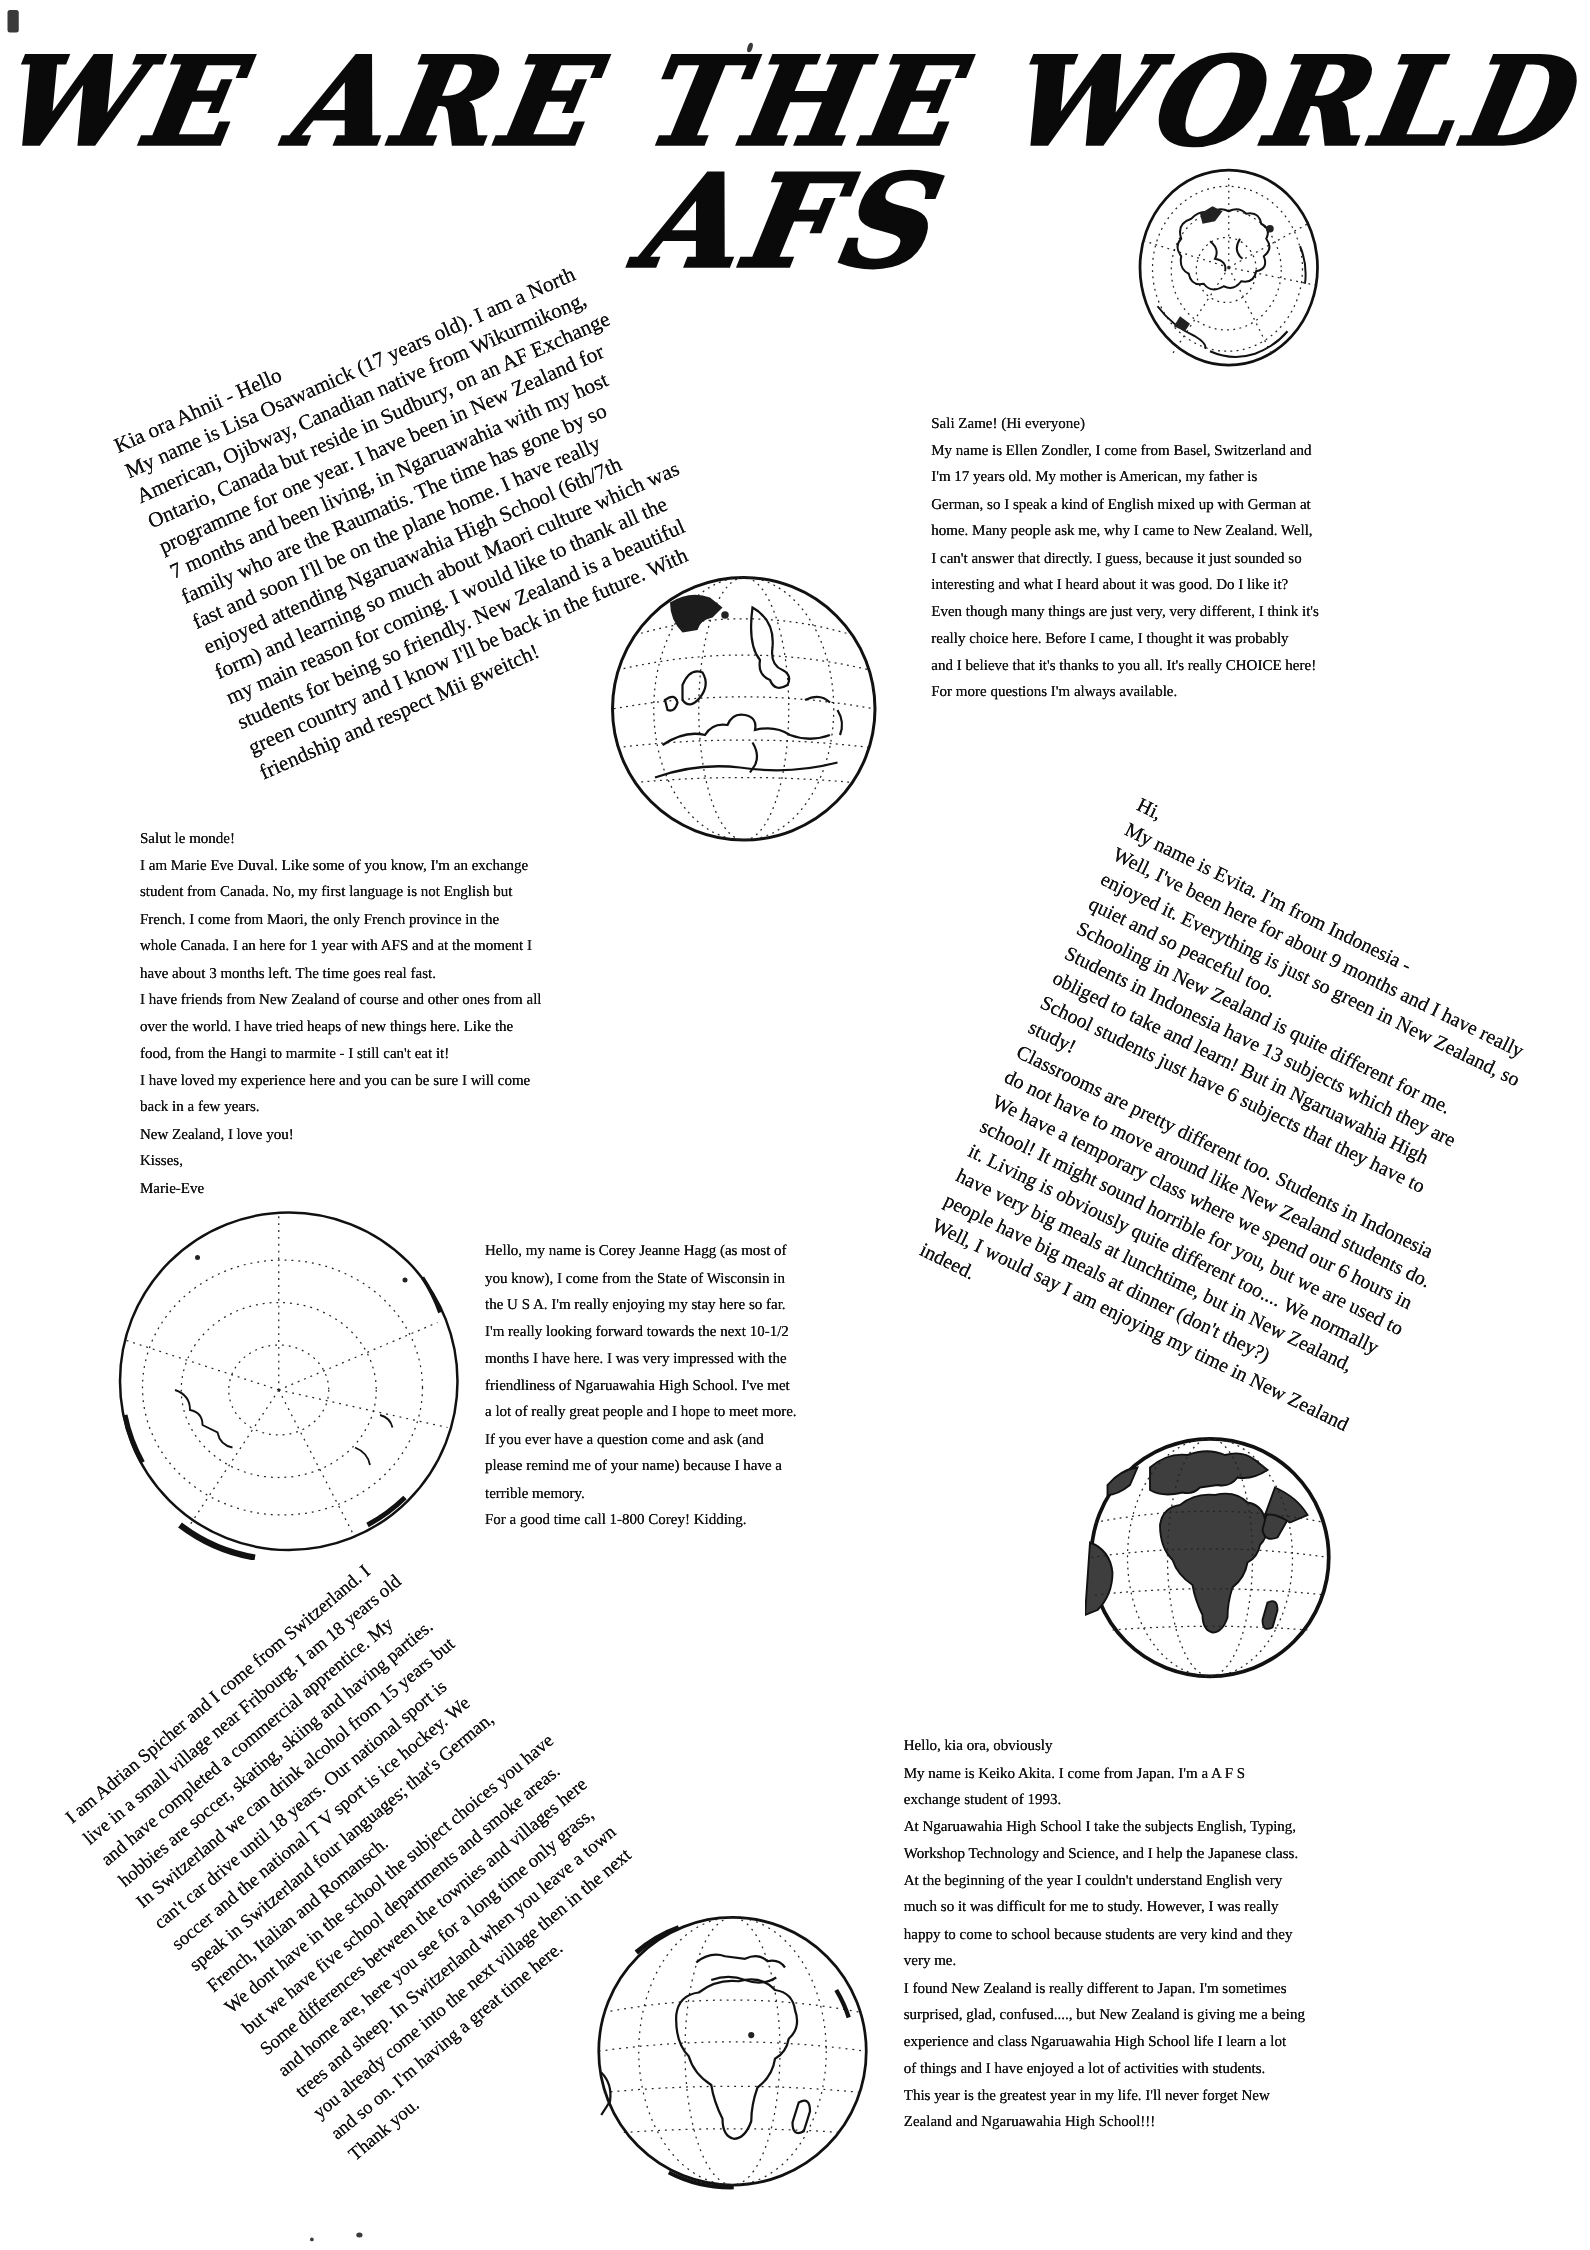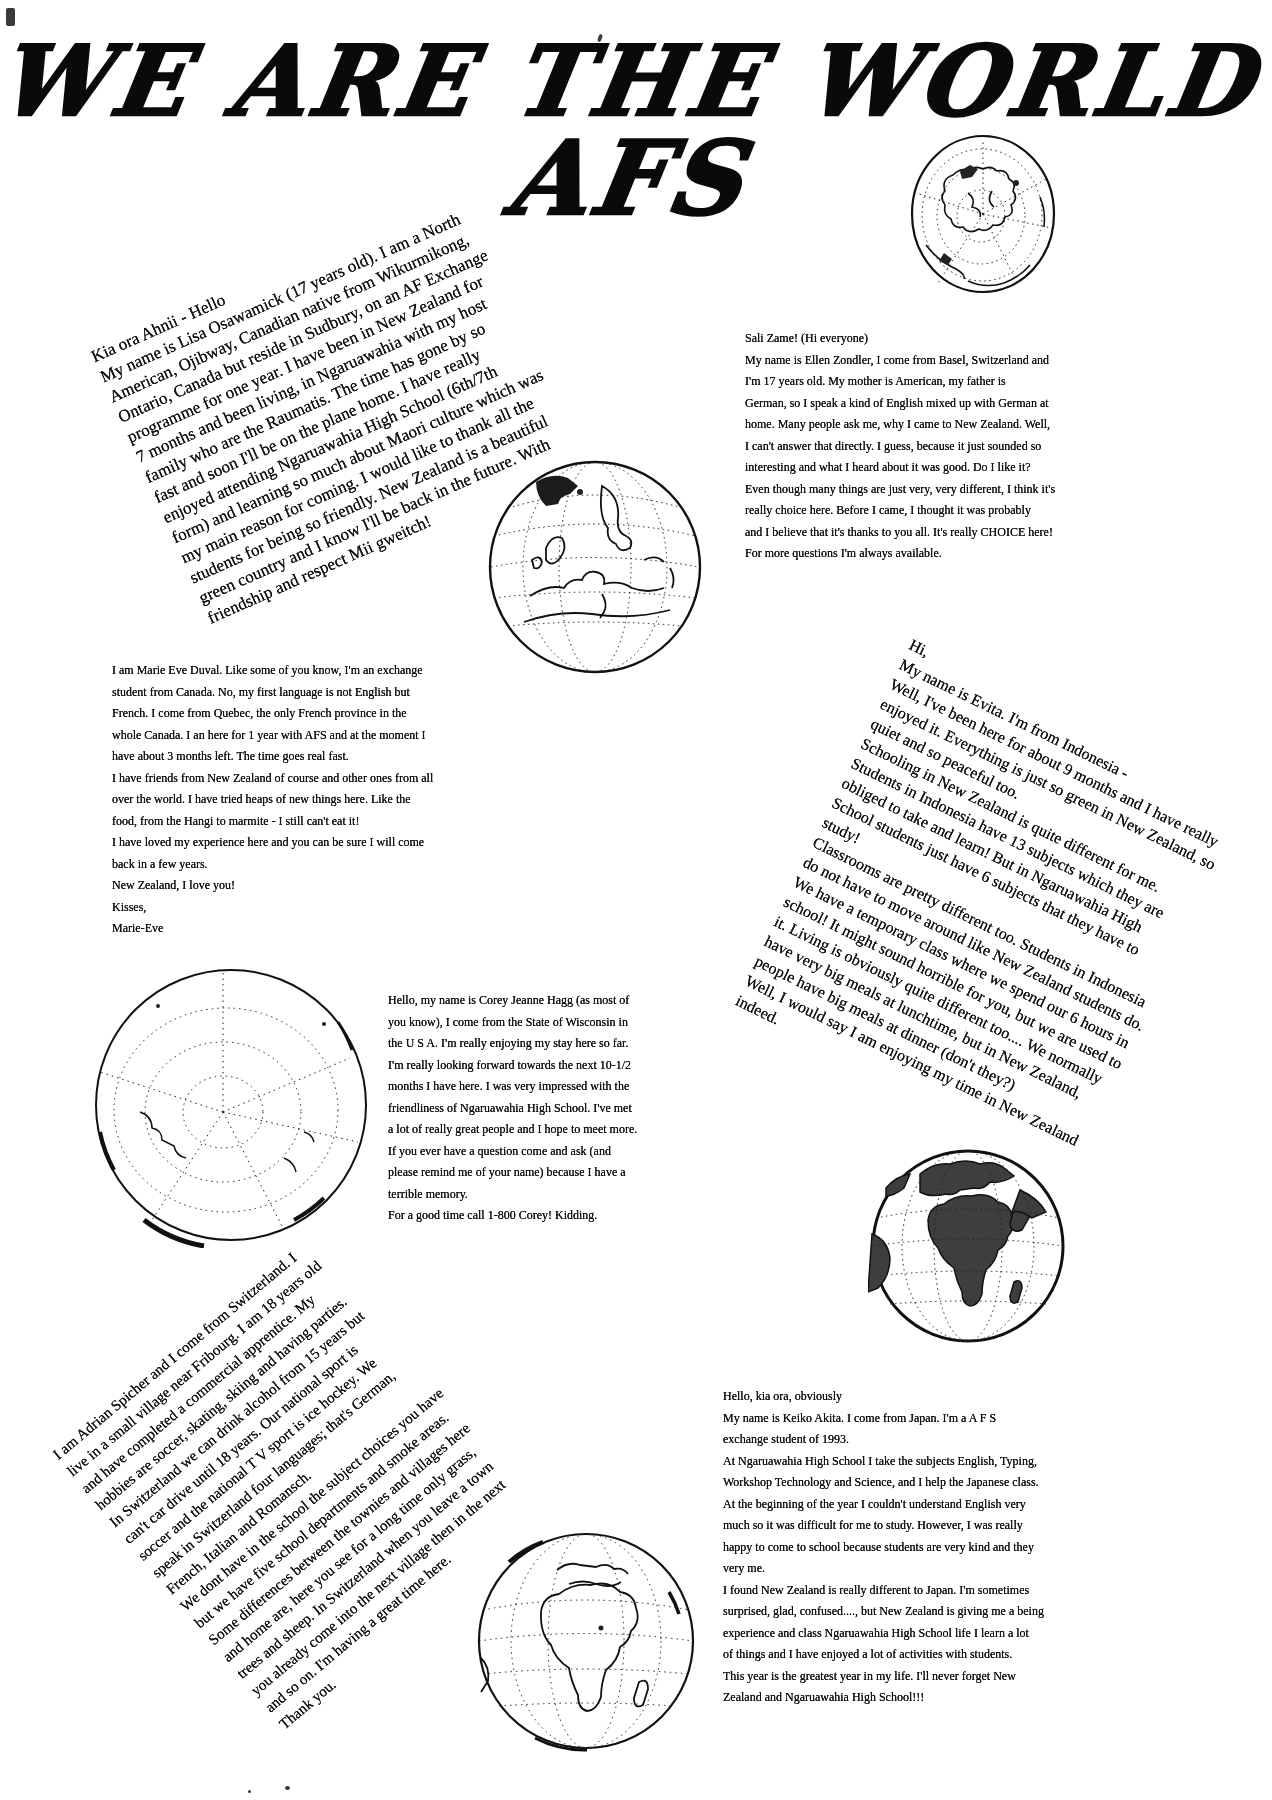--- a/index.html
+++ b/index.html
@@ -186,23 +186,24 @@
       <div class="tline">German, so I speak a kind of English mixed up with German at</div>
       <div class="tline">home.  Many people ask me, why I came to New Zealand.  Well,</div>
       <div class="tline">I can't answer that directly.  I guess, because it just sounded so</div>
       <div class="tline">interesting and what I heard about it was good.  Do I like it?</div>
       <div class="tline">Even though many things are just very, very different, I think it's</div>
       <div class="tline">really choice here.  Before I came, I thought it was probably</div>
       <div class="tline">and I believe that it's thanks to you all. It's really CHOICE here!</div>
       <div class="tline">For more questions I'm always available.</div>
     </div>
   <div class="story marie">
+      <div class="tline">Salut le monde!</div>
       <div class="tline">I am Marie Eve Duval.  Like some of you know, I'm an exchange</div>
       <div class="tline">student from Canada.  No, my first language is not English but</div>
-      <div class="tline">French.  I come from Quebec, the only French province in the</div>
+      <div class="tline">French.  I come from Maori, the only French province in the</div>
       <div class="tline">whole Canada.  I an here for 1 year with AFS and at the moment I</div>
       <div class="tline">have about 3 months left.  The time goes real fast.</div>
       <div class="tline">I have friends from New Zealand of course and other ones from all</div>
       <div class="tline">over the world.  I have tried heaps of new things here.  Like the</div>
       <div class="tline">food, from the Hangi to marmite - I still can't eat it!</div>
       <div class="tline">I have loved my experience here and you can be sure I will come</div>
       <div class="tline">back in a few years.</div>
       <div class="tline">New Zealand, I love you!</div>
       <div class="tline">Kisses,</div>
       <div class="tline">Marie-Eve</div>

